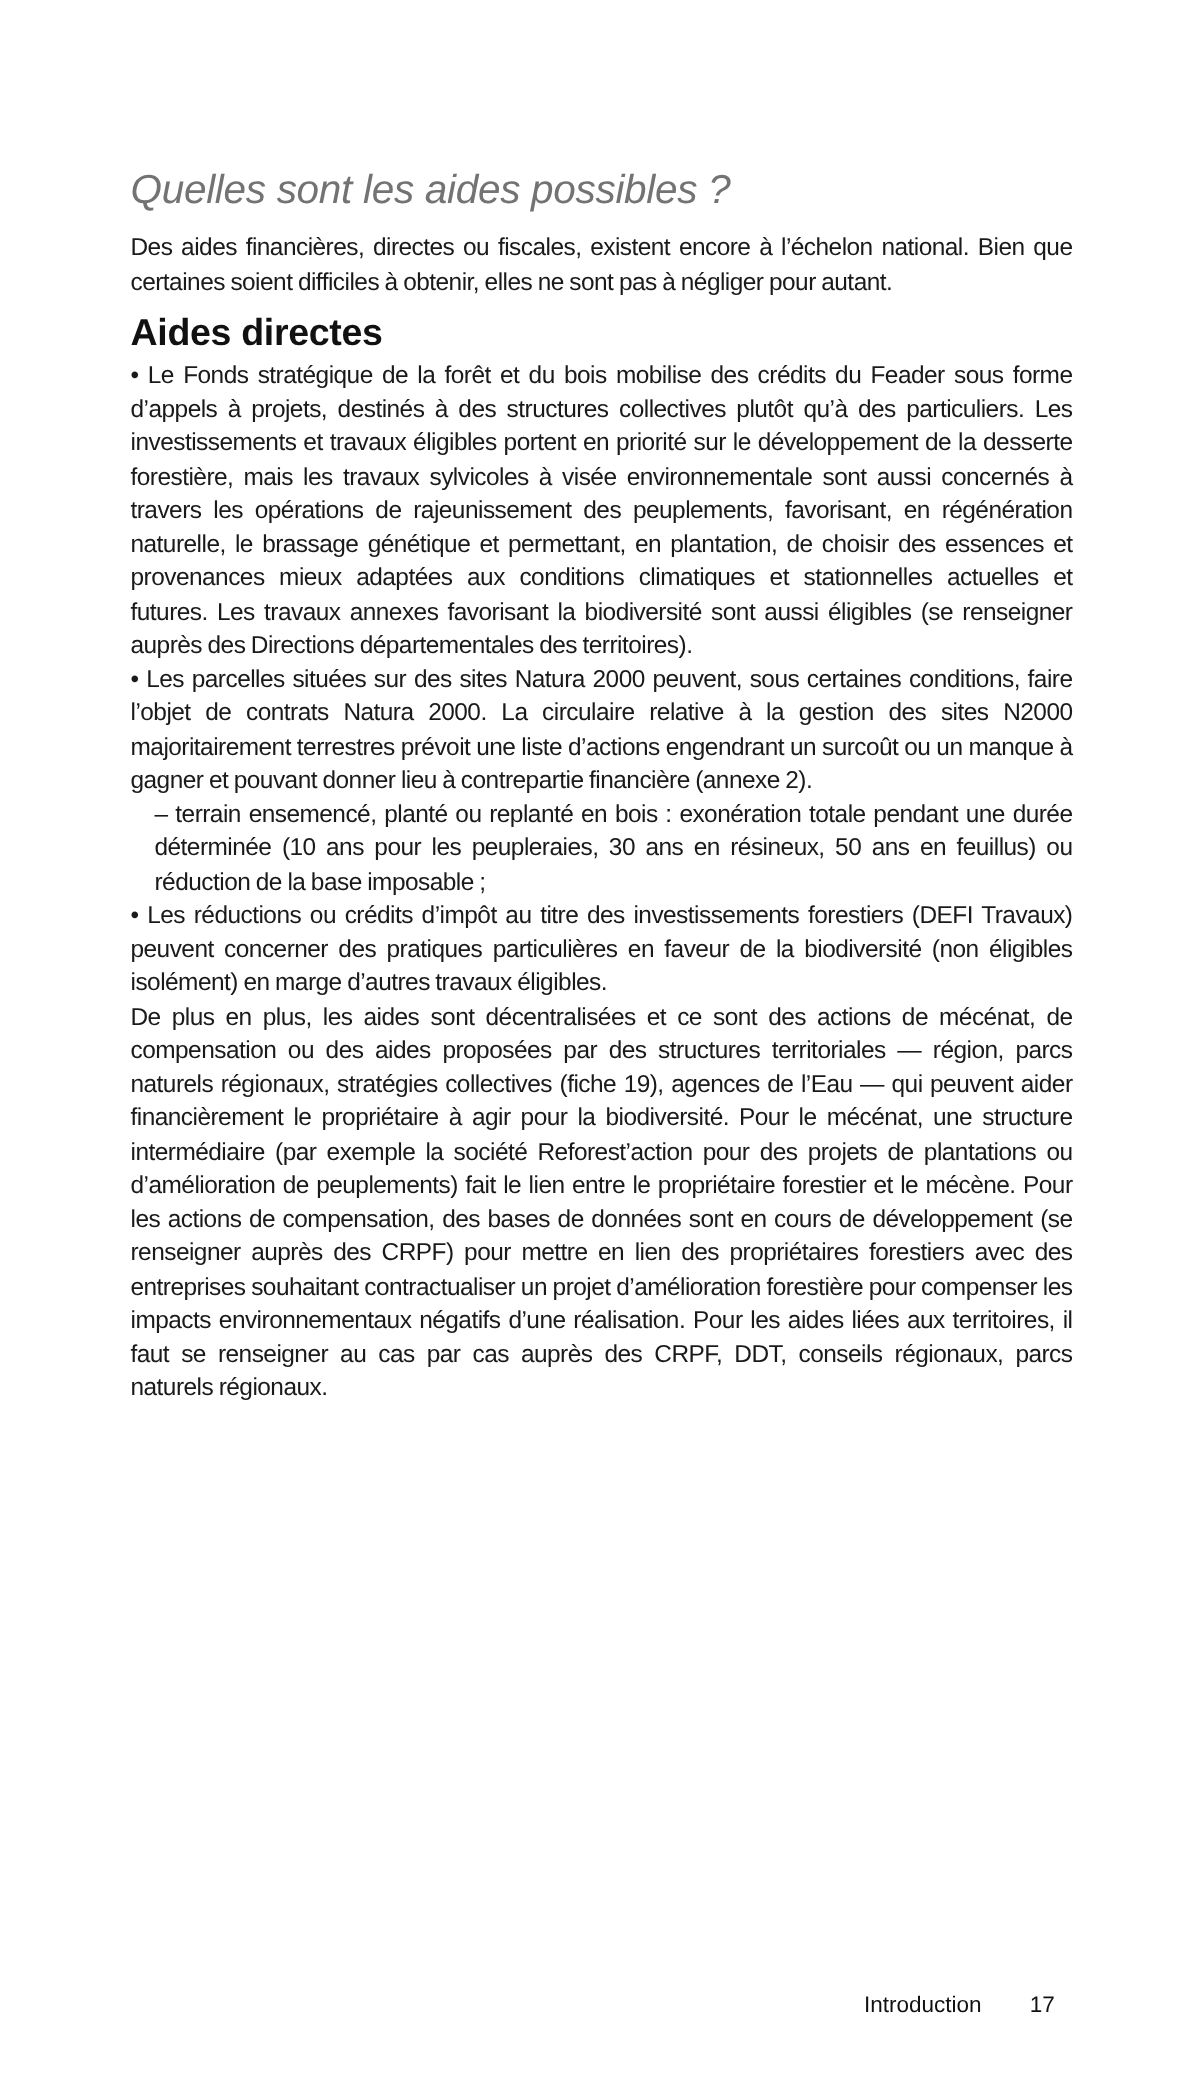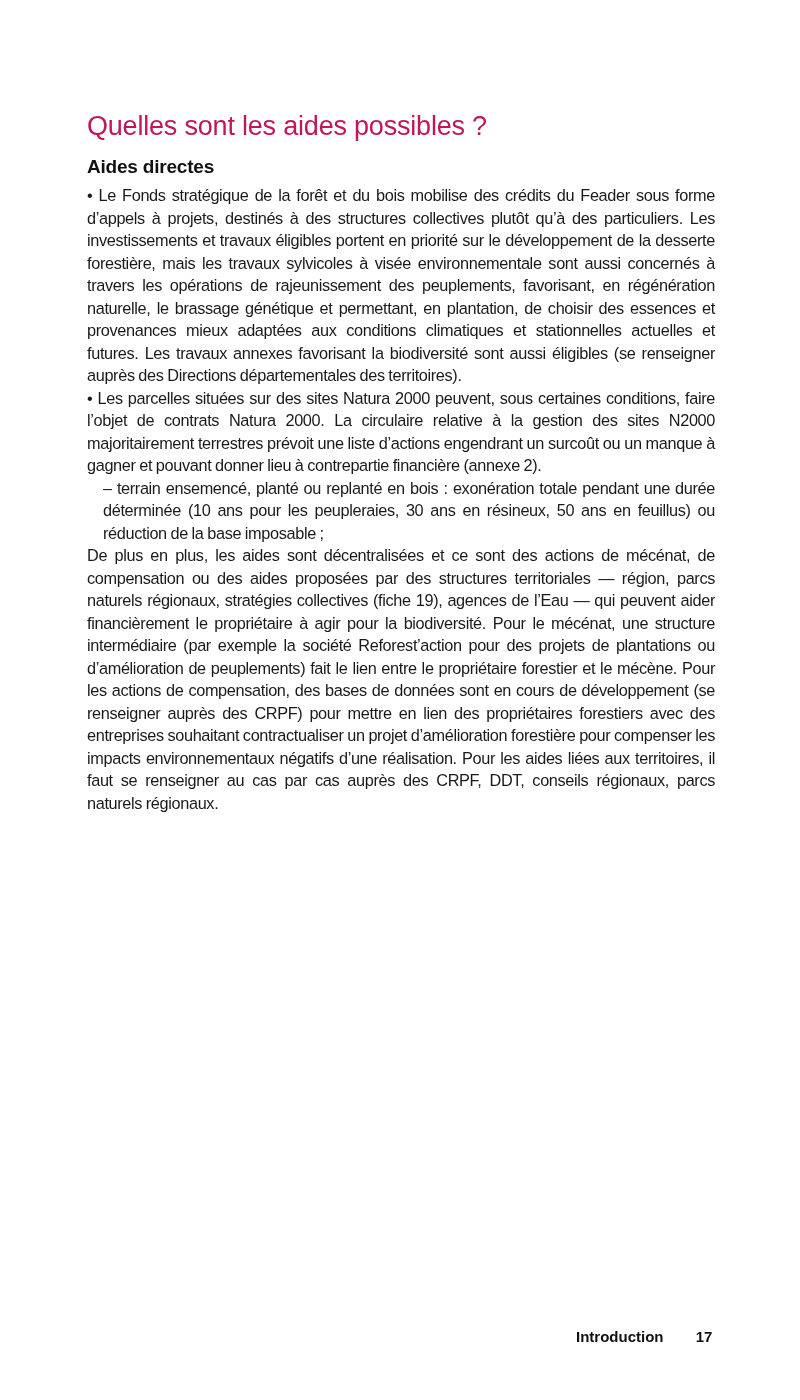--- a/index.html
+++ b/index.html
@@ -3,49 +3,51 @@
 <meta charset="utf-8">
 <style>
   html, body { margin: 0; padding: 0; background: #ffffff; }
   body { width: 800px; height: 1400px; position: relative; overflow: hidden; }
   .page {
     position: absolute; left: 87px; top: 108px; width: 628px;
     font-family: "Liberation Sans", sans-serif; color: #1a1a1a;
   }
   h1 {
     margin: 0 0 10px 0; font-weight: normal; font-size: 27px; line-height: 36px;
-    letter-spacing: -0.2px; color: #be185d;
+    letter-spacing: -0.2px; color: #737373; font-style: italic;
   }
   h2 {
-    margin: 10px 0 4px 0; font-size: 19px; line-height: 26px; font-weight: bold; color: #111;
+    margin: 10px 0 4px 0; font-size: 25px; line-height: 26px; font-weight: bold; color: #111;
     letter-spacing: -0.2px;
   }
   p {
     margin: 0; font-size: 16.3px; line-height: 22.5px; text-align: justify;
     letter-spacing: -0.35px; word-spacing: -0.5px;
   }
   p.indent { padding-left: 16px; }
   .footer {
     position: absolute; top: 1328px; left: 576px;
     font-family: "Liberation Sans", sans-serif; font-size: 15px; color: #111;
-    font-weight: 700;
+    font-weight: 400;
   }
   .footer span { display: inline-block; }
   .footer .page-num { margin-left: 28px; }
 </style>
 </head>
 <body>
 
 <div class="page">
   <h1>Quelles sont les aides possibles ?</h1>
+  <p>Des aides financières, directes ou fiscales, existent encore à l’échelon national. Bien que certaines soient difficiles à obtenir, elles ne sont pas à négliger pour autant.</p>
 
   <h2>Aides directes</h2>
   <p>• Le Fonds stratégique de la forêt et du bois mobilise des crédits du Feader sous forme d’appels à projets, destinés à des structures collectives plutôt qu’à des particuliers. Les investissements et travaux éligibles portent en priorité sur le développement de la desserte forestière, mais les travaux sylvicoles à visée environnementale sont aussi concernés à travers les opérations de rajeunissement des peuplements, favorisant, en régénération naturelle, le brassage génétique et permettant, en plantation, de choisir des essences et provenances mieux adaptées aux conditions climatiques et stationnelles actuelles et futures. Les travaux annexes favorisant la biodiversité sont aussi éligibles (se renseigner auprès des Directions départementales des territoires).</p>
   <p>• Les parcelles situées sur des sites Natura 2000 peuvent, sous certaines conditions, faire l’objet de contrats Natura 2000. La circulaire relative à la gestion des sites N2000 majoritairement terrestres prévoit une liste d’actions engendrant un surcoût ou un manque à gagner et pouvant donner lieu à contrepartie financière (annexe 2).</p>
 
   <p class="indent">–  terrain ensemencé, planté ou replanté en bois : exonération totale pendant une durée déterminée (10 ans pour les peupleraies, 30 ans en résineux, 50 ans en feuillus) ou réduction de la base imposable ;</p>
+  <p>• Les réductions ou crédits d’impôt au titre des investissements forestiers (DEFI Travaux) peuvent concerner des pratiques particulières en faveur de la biodiversité (non éligibles isolément) en marge d’autres travaux éligibles.</p>
   <p>De plus en plus, les aides sont décentralisées et ce sont des actions de mécénat, de compensation ou des aides proposées par des structures territoriales — région, parcs naturels régionaux, stratégies collectives (fiche 19), agences de l’Eau — qui peuvent aider financièrement le propriétaire à agir pour la biodiversité. Pour le mécénat, une structure intermédiaire (par exemple la société Reforest’action pour des projets de plantations ou d’amélioration de peuplements) fait le lien entre le propriétaire forestier et le mécène. Pour les actions de compensation, des bases de données sont en cours de développement (se renseigner auprès des CRPF) pour mettre en lien des propriétaires forestiers avec des entreprises souhaitant contractualiser un projet d’amélioration forestière pour compenser les impacts environnementaux négatifs d’une réalisation. Pour les aides liées aux territoires, il faut se renseigner au cas par cas auprès des CRPF, DDT, conseils régionaux, parcs naturels régionaux.</p>
 </div>
 
 <div class="footer">
   <span>Introduction</span>
   <span class="page-num">17</span>
 </div>
 
 </body></html>

